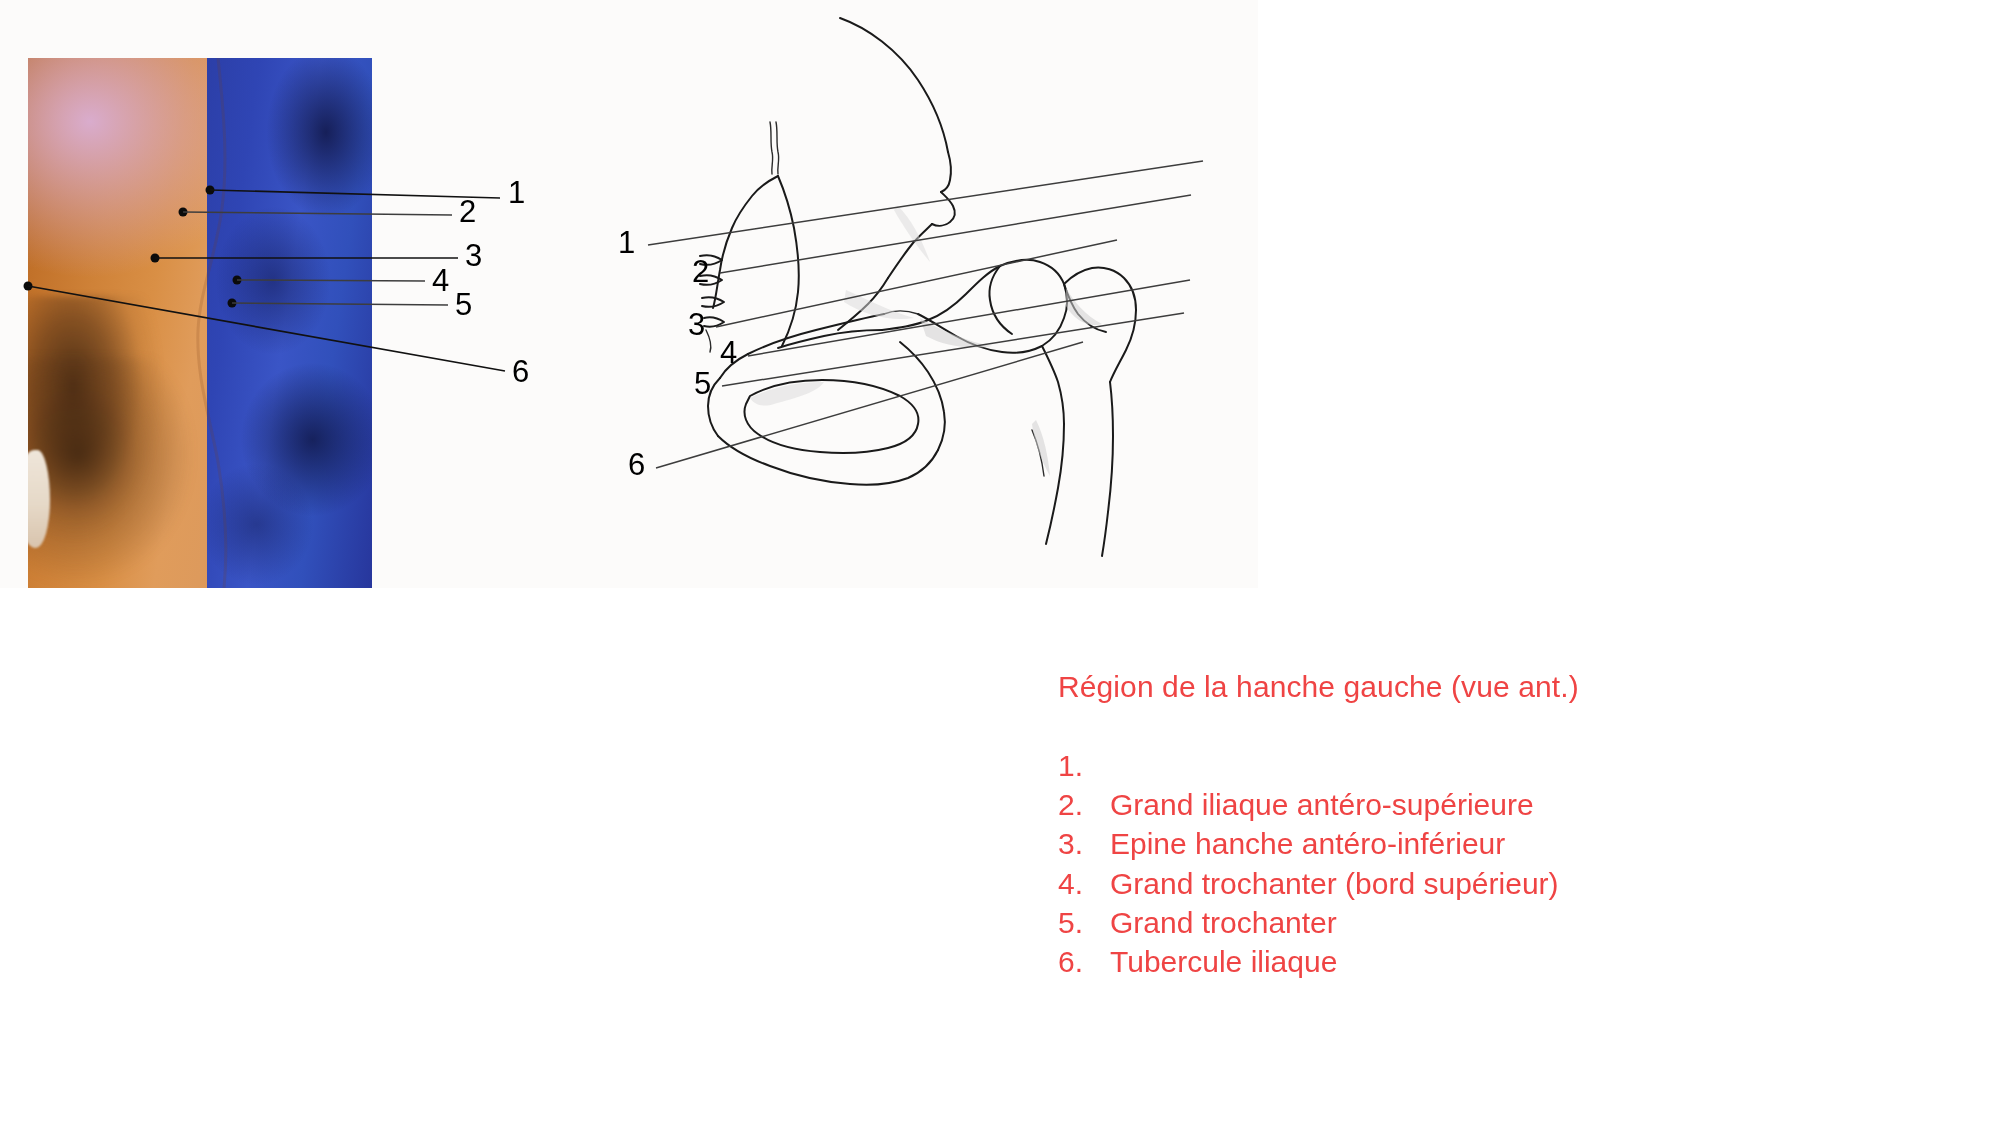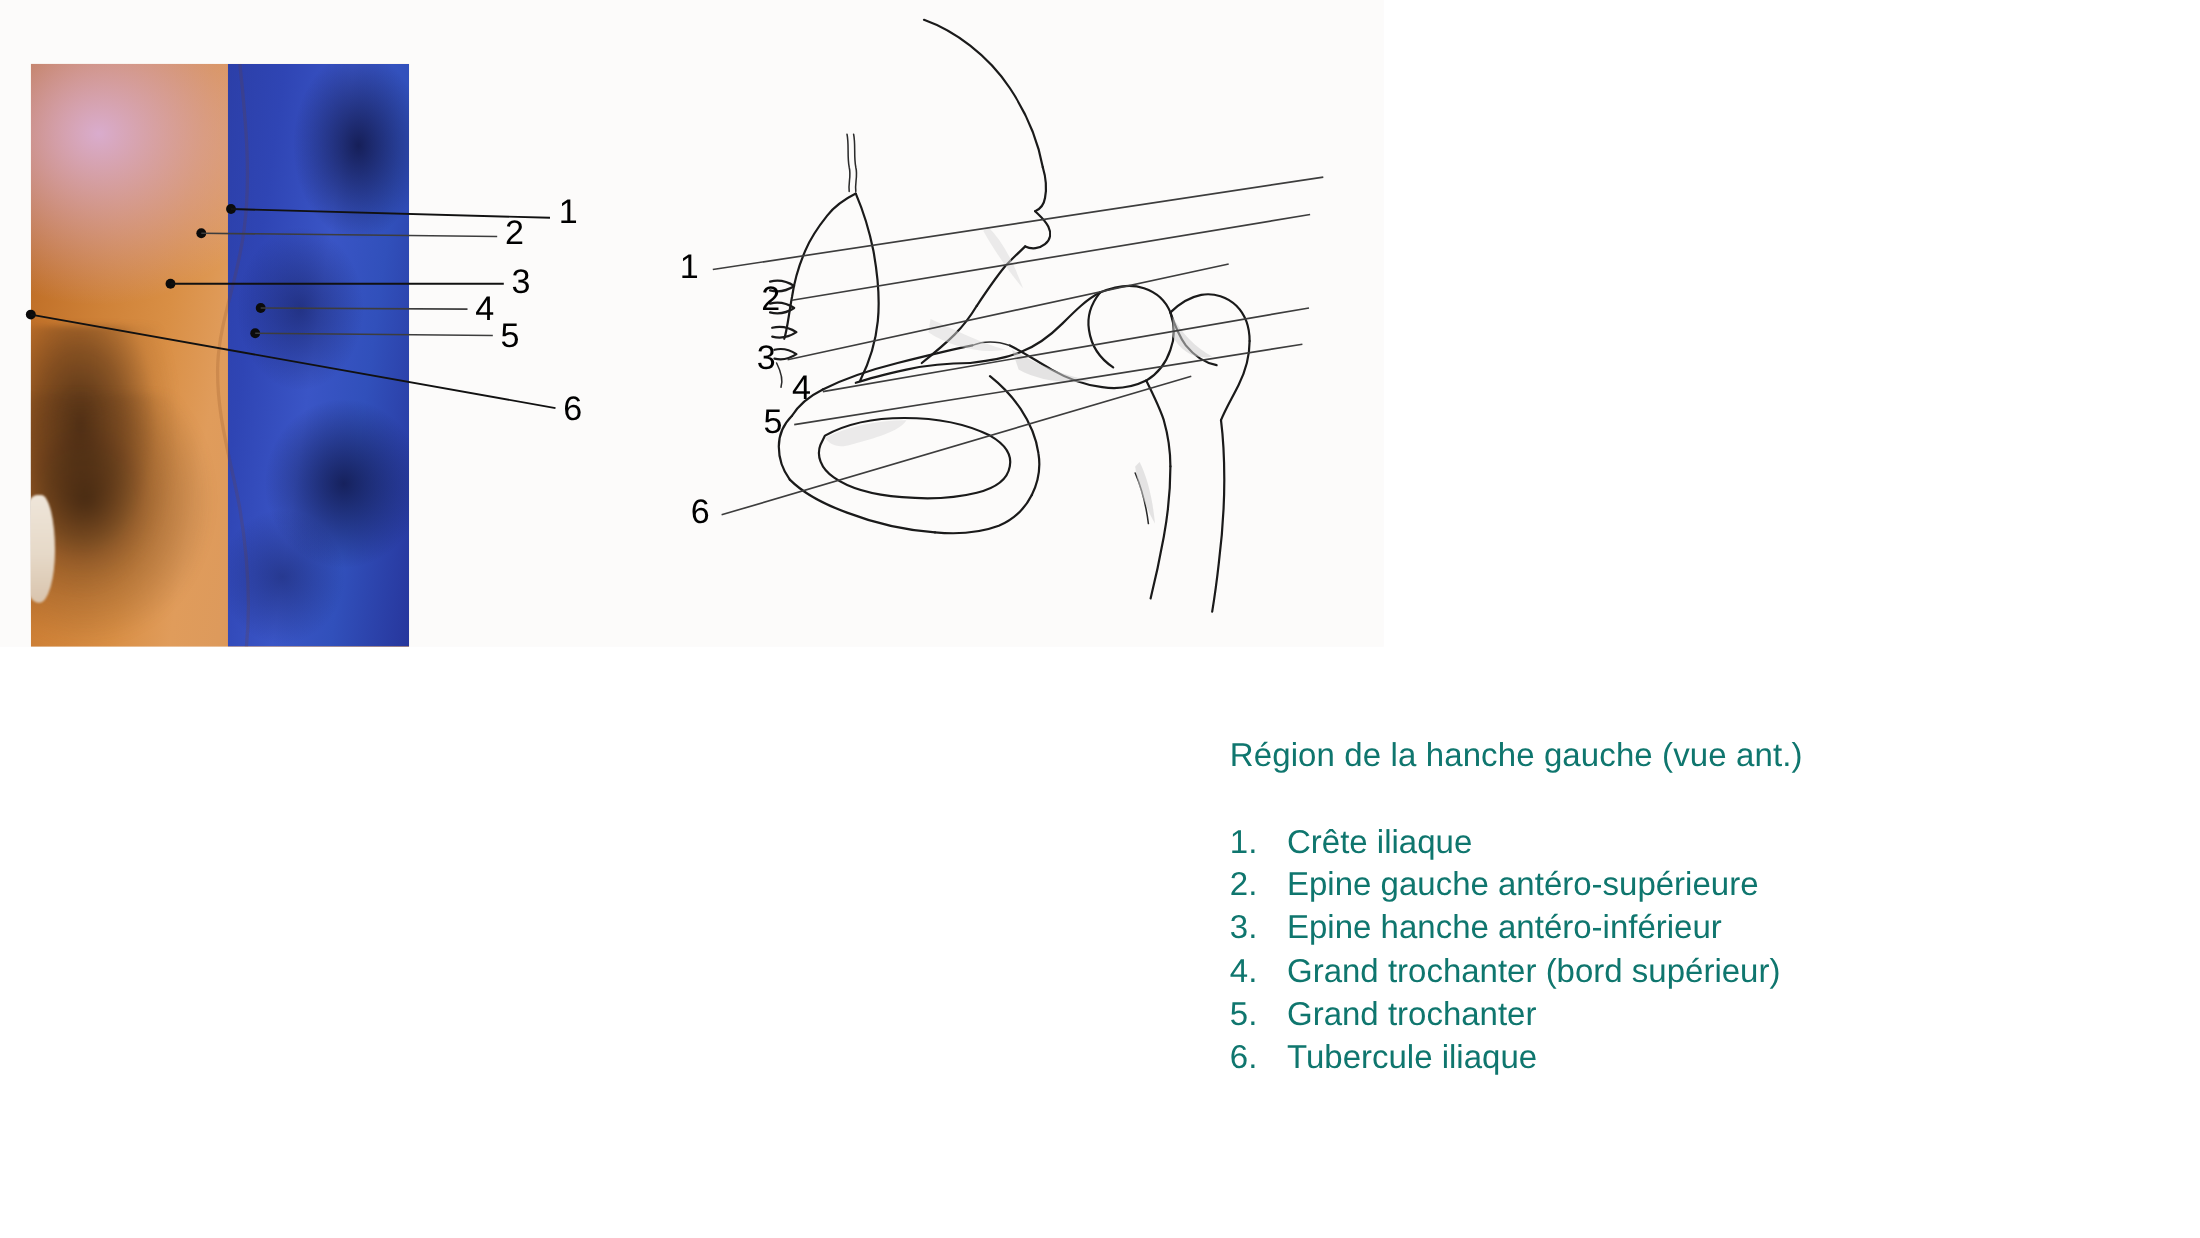--- a/index.html
+++ b/index.html
@@ -124,24 +124,24 @@
   #drawing svg { position: absolute; inset: 0; }
   .bone-stroke { fill: none; stroke: #1a1a1a; stroke-width: 2; stroke-linecap: round; stroke-linejoin: round; }
   .bone-stroke-thin { fill: none; stroke: #2b2b2b; stroke-width: 1.4; stroke-linecap: round; stroke-linejoin: round; }
   .bone-fill { fill: #ffffff; stroke: #1a1a1a; stroke-width: 2; stroke-linejoin: round; }
   .bone-shade { fill: #cfcfcf; opacity: .55; stroke: none; }
   .bone-shade-soft { fill: #d9d9d9; opacity: .5; stroke: none; }
 
   
   #legend {
     position: absolute;
-    left: 1118px;
+    left: 1058px;
     top: 668px;
     width: 800px;
-    color: #0f766e;
+    color: #ef4444;
   }
   #legend-title {
     font-size: 30px;
     line-height: 1.25;
     letter-spacing: .1px;
     margin: 0 0 40px 0;
     white-space: nowrap;
   }
   #legend-list {
     list-style: none;
@@ -375,25 +375,24 @@
       <text class="num-label" x="628" y="475">6</text>
       <path class="lead-line-thin" d="M656,468 L1083,342"></path>
     </g>
   </svg>
 
   <div id="legend">
     <div id="legend-title">Région de la hanche gauche (vue ant.)</div>
     <ul id="legend-list">
       <li>
         <span class="idx">1.</span>
-        <span class="txt">Crête iliaque</span>
       </li>
       <li>
         <span class="idx">2.</span>
-        <span class="txt">Epine gauche antéro-supérieure</span>
+        <span class="txt">Grand iliaque antéro-supérieure</span>
       </li>
       <li>
         <span class="idx">3.</span>
         <span class="txt">Epine hanche antéro-inférieur</span>
       </li>
       <li>
         <span class="idx">4.</span>
         <span class="txt">Grand trochanter (bord supérieur)</span>
       </li>
       <li>

